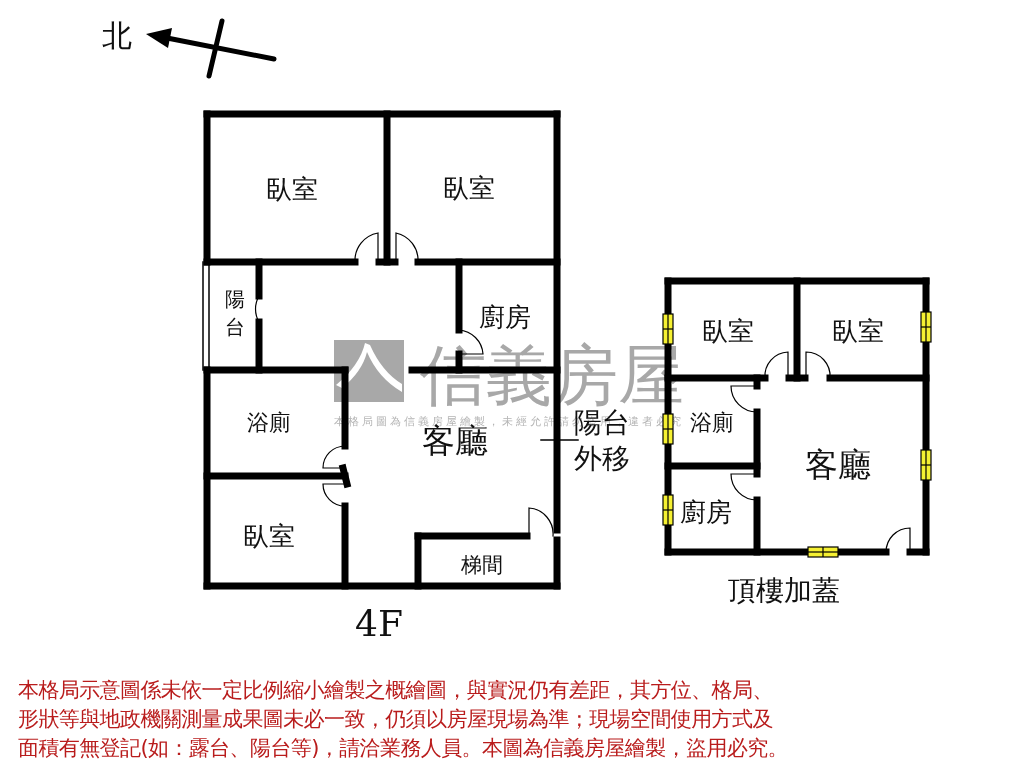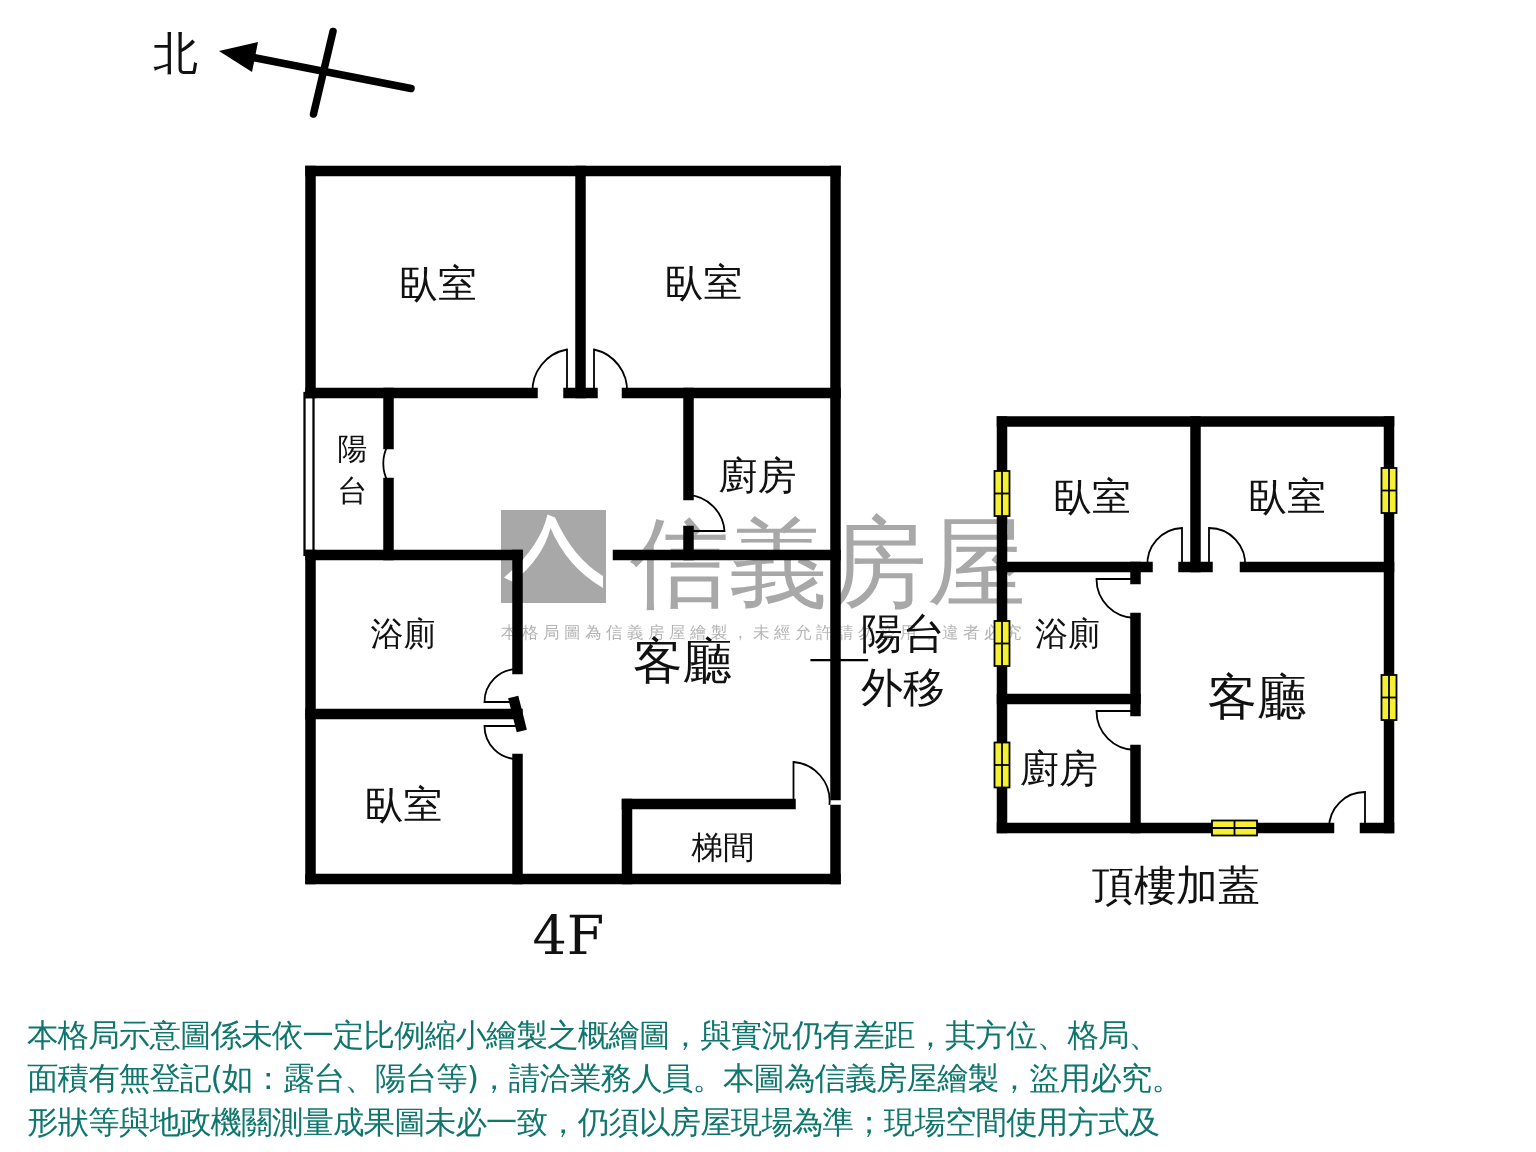--- a/index.html
+++ b/index.html
@@ -4,21 +4,21 @@
 <style>
   html, body { margin:0; padding:0; background:#ffffff; }
   body { width:1024px; height:768px; position:relative; overflow:hidden; font-family:"DejaVu Sans", sans-serif; }
   #plan { position:absolute; left:0; top:0; width:1024px; height:768px; }
   .lbl { font-family:"DejaVu Sans", sans-serif; fill:#111; }
   .serif { font-family:"DejaVu Serif", serif; fill:#111; }
   .wm { font-family:"DejaVu Sans", sans-serif; fill:#a8a8a8; }
   .wm-small { font-family:"DejaVu Sans", sans-serif; fill:#b4b4b4; }
   .disclaimer {
     position:absolute; left:18px; top:676px; width:1000px;
-    font-family:"DejaVu Sans", sans-serif; font-size:21px; line-height:29px; color:#0f766e;
+    font-family:"DejaVu Sans", sans-serif; font-size:21px; line-height:29px; color:#b91c1c;
     letter-spacing:-0.6px;
   }
   .disclaimer div { white-space:nowrap; }
 </style>
 </head>
 <body>
 
 <svg id="plan" viewBox="0 0 1024 768" xmlns="http://www.w3.org/2000/svg">
 
   <g>
@@ -189,15 +189,15 @@
     <text class="lbl" x="832" y="340" font-size="26">臥室</text>
     <text class="lbl" x="690" y="430" font-size="22">浴廁</text>
     <text class="lbl" x="805" y="476" font-size="33">客廳</text>
     <text class="lbl" x="680" y="521" font-size="26">廚房</text>
     <text class="lbl" x="728" y="600" font-size="28">頂樓加蓋</text>
   </g>
 </svg>
 
 <div class="disclaimer">
   <div>本格局示意圖係未依一定比例縮小繪製之概繪圖，與實況仍有差距，其方位、格局、</div>
+  <div>形狀等與地政機關測量成果圖未必一致，仍須以房屋現場為準；現場空間使用方式及</div>
   <div>面積有無登記(如：露台、陽台等)，請洽業務人員。本圖為信義房屋繪製，盜用必究。</div>
-  <div>形狀等與地政機關測量成果圖未必一致，仍須以房屋現場為準；現場空間使用方式及</div>
 </div>
 
 </body></html>

